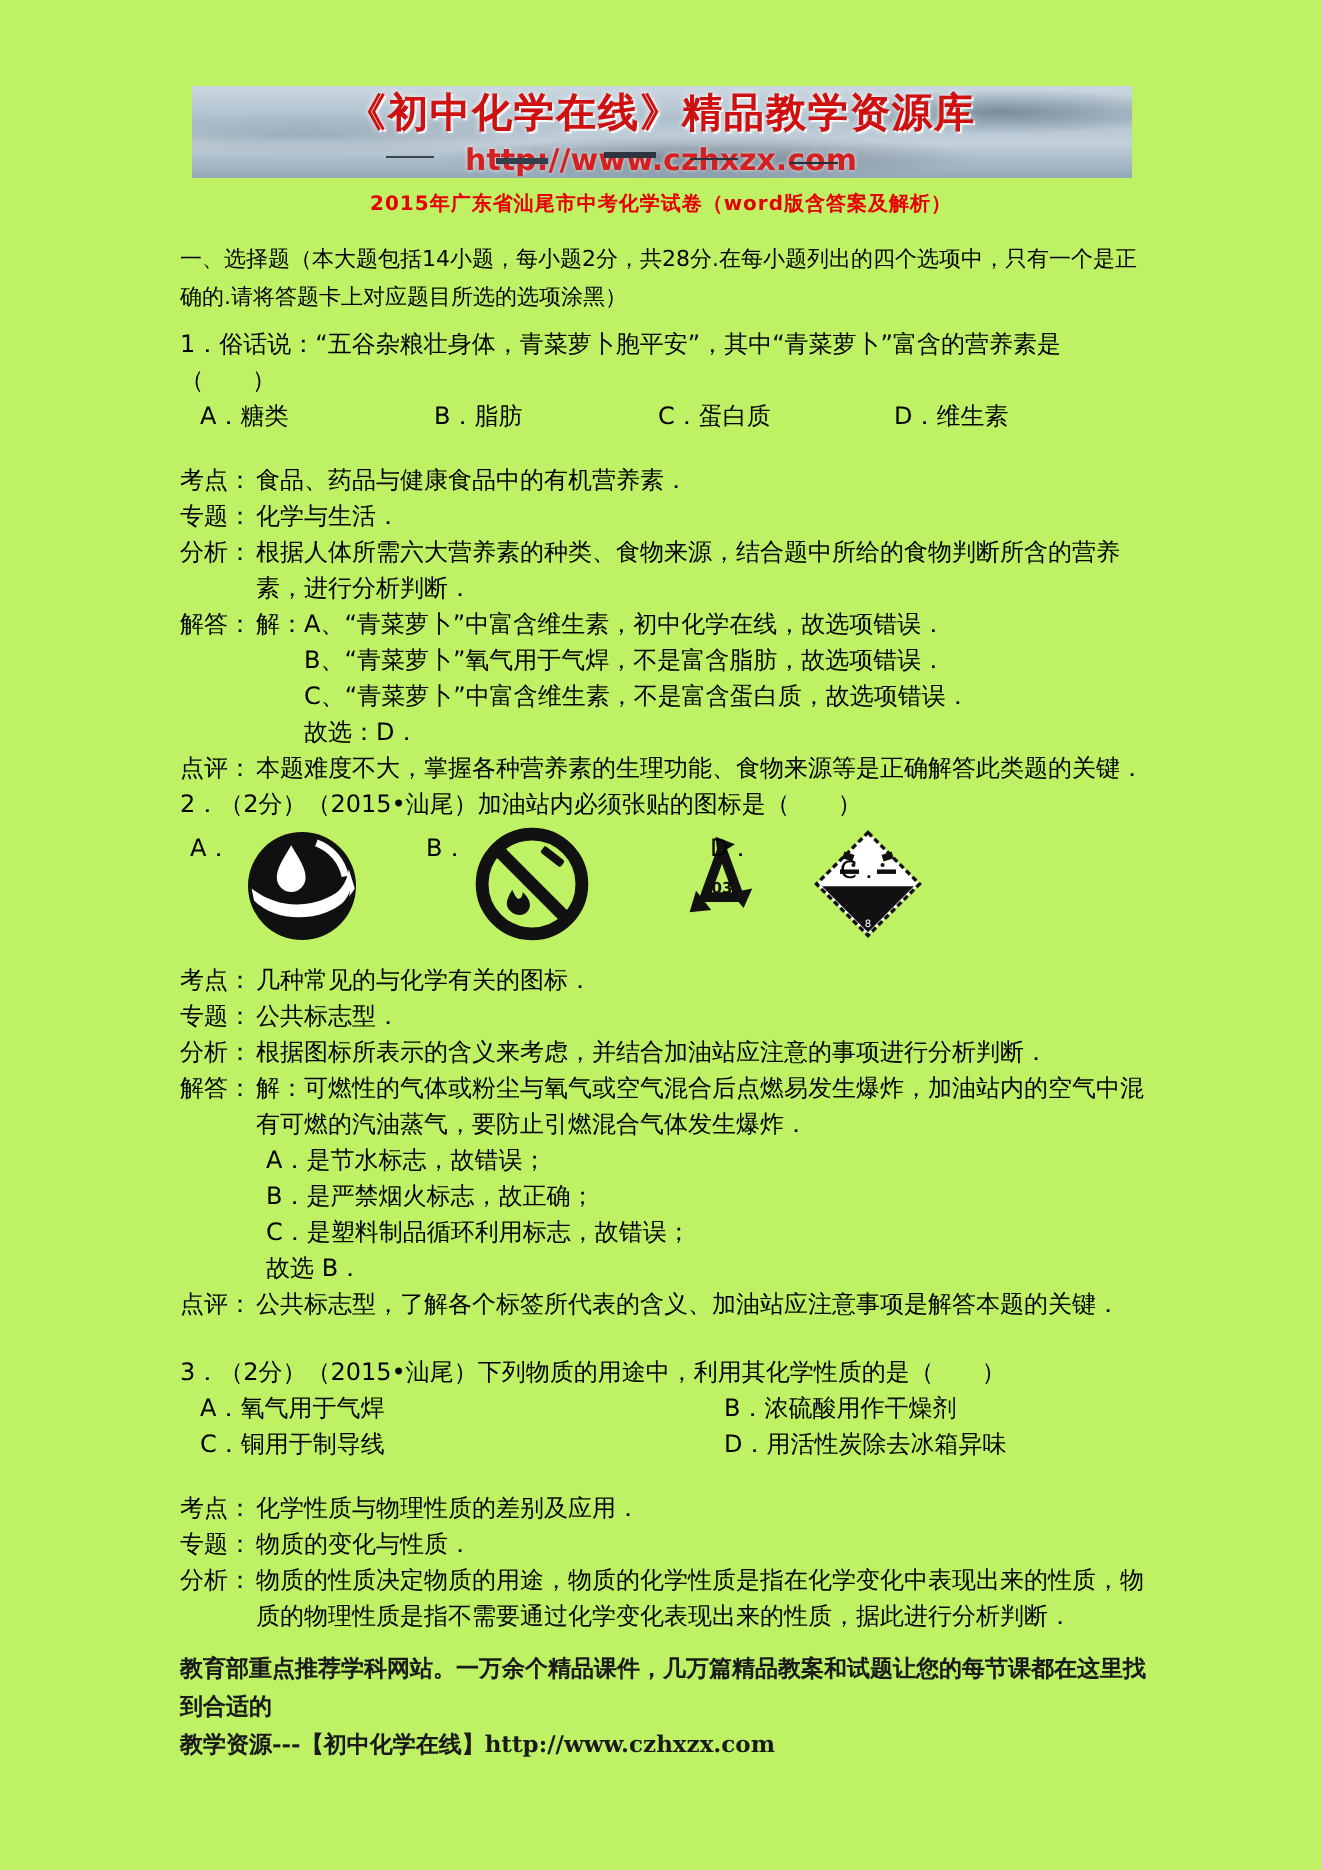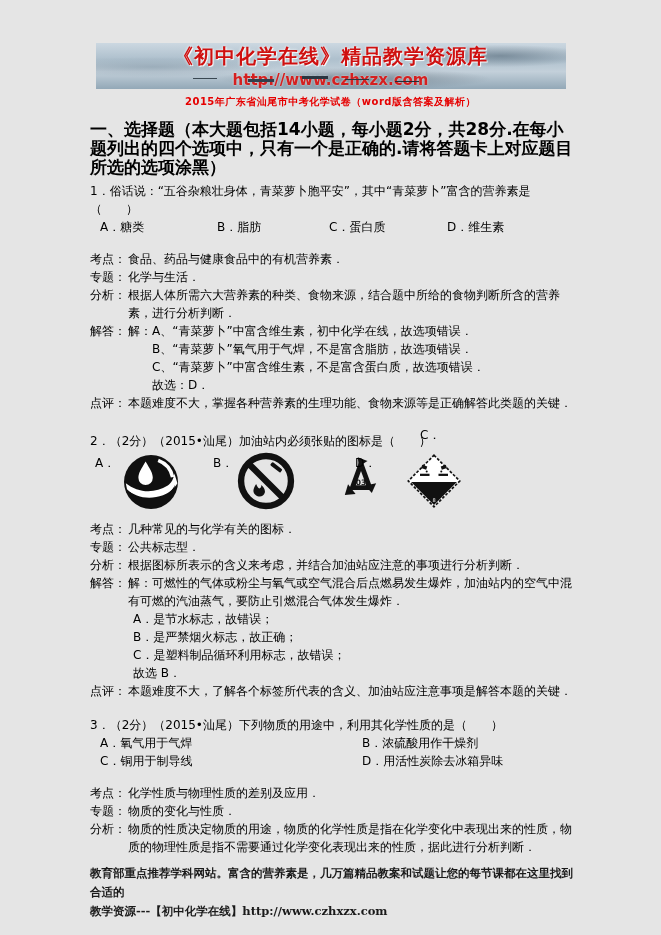--- a/index.html
+++ b/index.html
@@ -1,19 +1,19 @@
 <!DOCTYPE html>
 <html><head>
 <meta charset="utf-8">
 <style>
   html,body{margin:0;padding:0;}
   .page{
     position:relative;
     width:661px;height:935px;
-    background:#e5e5e5;
+    background:#bef264;
     font-family:"DejaVu Sans",sans-serif;
     color:#000;
     overflow:hidden;
   }
   
   .banner{
     position:relative;
     margin:43px auto 0;
     width:470px;height:46px;
     background:
@@ -51,21 +51,21 @@
     color:#e60000;
     letter-spacing:.5px;
   }
   
   .content{
     padding:0 88px 0 90px;
     font-size:12px;line-height:18px;
   }
   .section-heading{
     margin-top:11px;
-    font-weight:bold;font-size:17px;line-height:19px;
+    font-weight:normal;font-size:11px;line-height:19px;
   }
   .stem{margin-top:5px;}
   .opts-row{display:flex;padding-left:10px;}
   .opts-row .c1{width:117px;}
   .opts-row .c2{width:112px;}
   .opts-row .c3{width:118px;}
   .opts-row .c4{flex:1;}
   .opts-grid{padding-left:10px;}
   .opts-grid .row{display:flex;}
   .opts-grid .colA{width:232px;}
@@ -140,21 +140,21 @@
           <div class="sub-q1">C、“青菜萝卜”中富含维生素，不是富含蛋白质，故选项错误．</div>
           <div class="sub-q1">故选：D．</div>
         </div>
       </div>
       <div class="qa-row">
         <span class="lab">点评：</span>
         <span class="txt">本题难度不大，掌握各种营养素的生理功能、食物来源等是正确解答此类题的关键．</span>
       </div>
     </div>
 
-    <div class="stem" style="margin-top:20px;">2．（2分）（2015•汕尾）加油站内必须张贴的图标是（　　）</div>
+    <div class="stem" style="margin-top:0;">2．（2分）（2015•汕尾）加油站内必须张贴的图标是（　　）</div>
 
     <div class="icons-row">
       <div class="icon-group g1">
         <span class="opt-label">A．</span>
         <svg width="64" height="60" viewBox="0 0 100 100">
           <circle cx="50" cy="50" r="45" fill="#101010"></circle>
           <path d="M41 16 c-7 12 -12 19 -12 27 a12 12 0 0 0 24 0 c0 -8 -5 -15 -12 -27 z" fill="#fff"></path>
           <path d="M8 52 C28 68 55 70 78 56 C84 52 88 44 89 36 L94 52 C88 62 80 68 70 72 C48 80 24 76 10 62 Z" fill="#fff"></path>
           <path d="M14 66 C30 80 55 82 74 72 C82 68 88 60 90 54 C88 74 72 90 50 91 C34 91 21 81 14 66 Z" fill="#101010"></path>
           <path d="M62 14 A38 38 0 0 1 86 42" stroke="#fff" stroke-width="6" fill="none"></path>
@@ -214,21 +214,21 @@
         <div class="txt">
           <div>解：可燃性的气体或粉尘与氧气或空气混合后点燃易发生爆炸，加油站内的空气中混有可燃的汽油蒸气，要防止引燃混合气体发生爆炸．</div>
           <div class="sub-q2">A．是节水标志，故错误；</div>
           <div class="sub-q2">B．是严禁烟火标志，故正确；</div>
           <div class="sub-q2">C．是塑料制品循环利用标志，故错误；</div>
           <div class="sub-q2">故选 B．</div>
         </div>
       </div>
       <div class="qa-row">
         <span class="lab">点评：</span>
-        <span class="txt">本题难度不大，了解各个标签所代表的含义、加油站应注意事项是解答本题的关键．</span>
+        <span class="txt">公共标志型，了解各个标签所代表的含义、加油站应注意事项是解答本题的关键．</span>
       </div>
     </div>
 
     <div class="stem" style="margin-top:16px;">3．（2分）（2015•汕尾）下列物质的用途中，利用其化学性质的是（　　）</div>
     <div class="opts-grid">
       <div class="row">
         <span class="colA">A．氧气用于气焊</span>
         <span class="colB">B．浓硫酸用作干燥剂</span>
       </div>
       <div class="row">
@@ -247,17 +247,17 @@
         <span class="txt">物质的变化与性质．</span>
       </div>
       <div class="qa-row">
         <span class="lab">分析：</span>
         <span class="txt">物质的性质决定物质的用途，物质的化学性质是指在化学变化中表现出来的性质，物质的物理性质是指不需要通过化学变化表现出来的性质，据此进行分析判断．</span>
       </div>
     </div>
   </div>
 
   <div class="footer">
-    <div>教育部重点推荐学科网站。富含的营养素是，几万篇精品教案和试题让您的每节课都在这里找到合适的</div>
+    <div>教育部重点推荐学科网站。一万余个精品课件，几万篇精品教案和试题让您的每节课都在这里找到合适的</div>
     <div>教学资源---【初中化学在线】http://www.czhxzx.com</div>
   </div>
 
 </div>
 
 </body></html>

